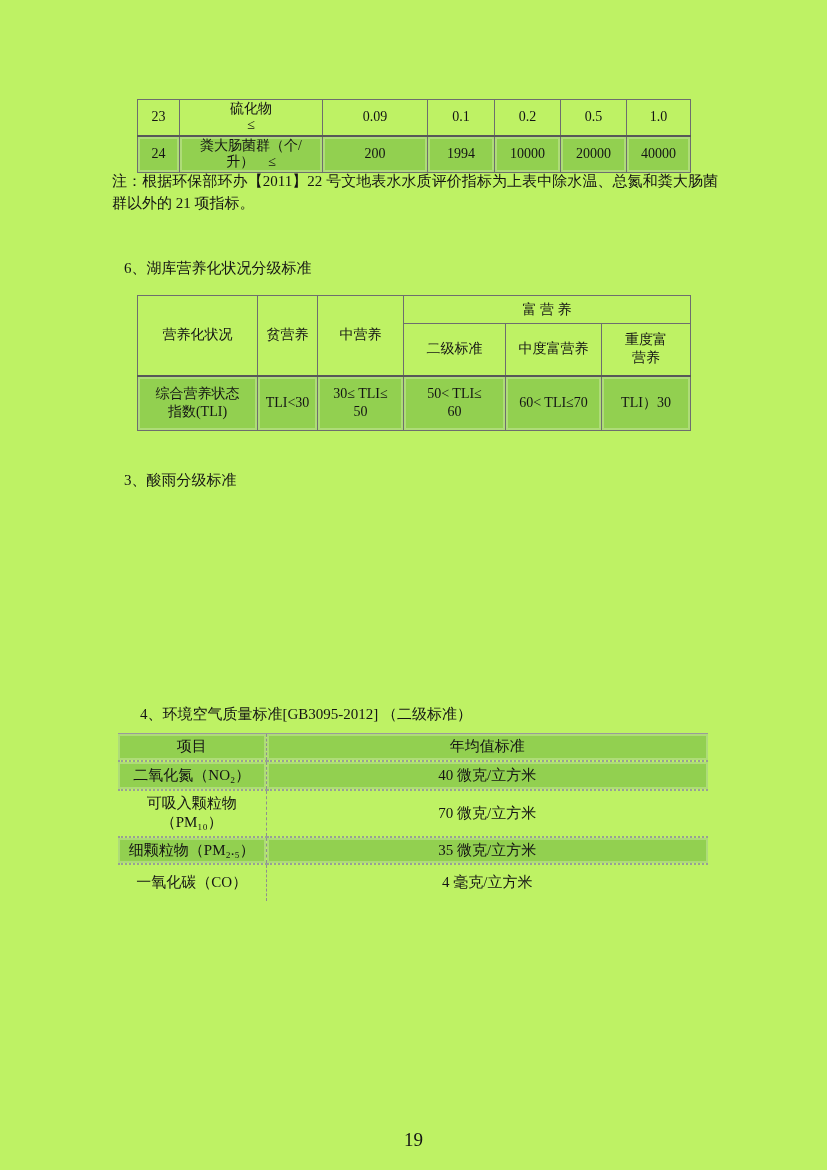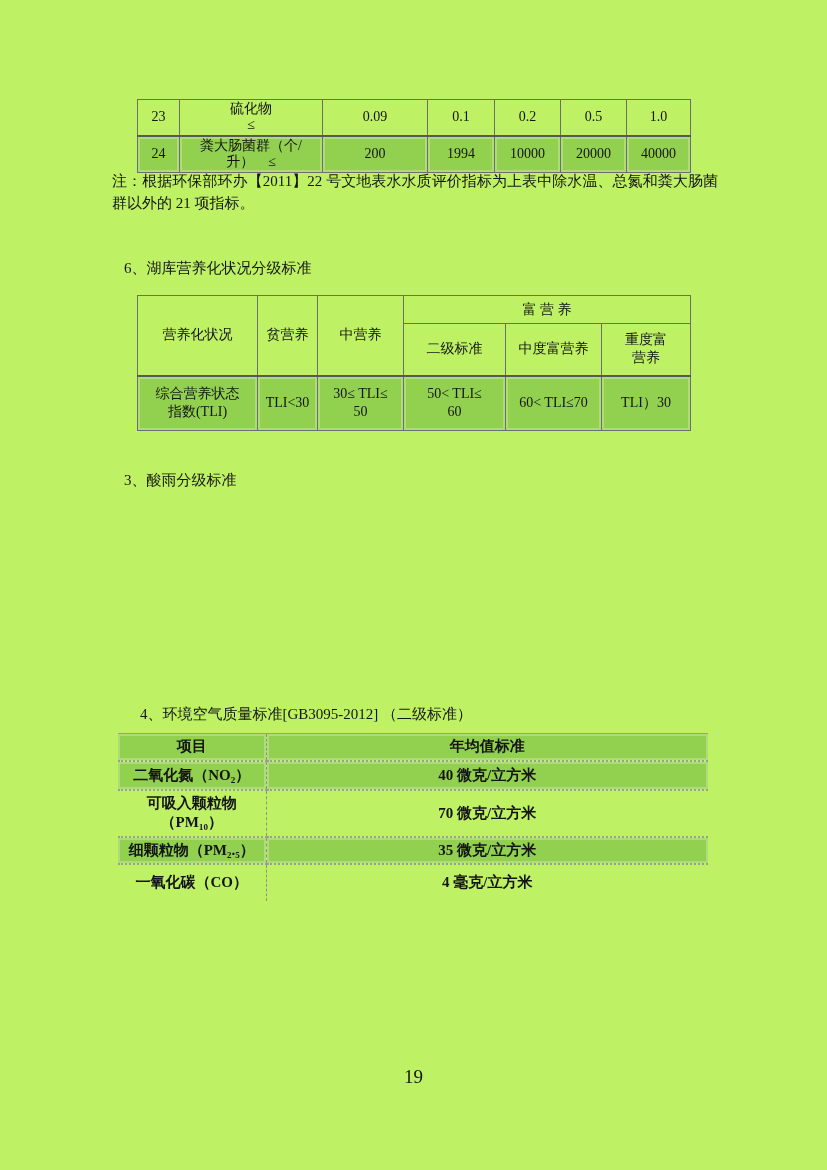--- a/index.html
+++ b/index.html
@@ -45,30 +45,30 @@
   .t3 td{border:none;}
   .t3 td.c1{border-right:1px dashed #8f8f8f;}
   .t3 tr{height:40px;}
   .t3 tr.hdr td{border-top:2px solid #7a7a7a;font-weight:bold;font-size:16px;}
   .t3 tr.mid td{border-top:2px dotted #8f8f8f;}
   .t3 tr.last td{border-top:2px dotted #8f8f8f;border-bottom:2px solid #7a7a7a;}
   .t3 tr.green td{background:#92D050;box-shadow:inset 0 0 0 2px #aedc78;}
 
   
   .t4{left:118px;top:733px;width:590px;font-size:15px;line-height:19px;}
-  .t4 td{border:none;font-weight:bold;}
+  .t4 td{border:none;}
   .t4 td.c1{border-right:1px dashed #8f8f8f;}
   .t4 tr.hdr td{border-top:1px solid #9a9a9a;}
   .t4 tr.sep td{border-top:2px dotted #979f97;}
   .t4 tr.last td{border-bottom:2px solid #79ad42;}
   .t4 tr.green td{background:#92D050;box-shadow:inset 0 0 0 2px #aedc78;}
   .t4 tr.rh{height:27px;}
 
   
-  .pageno{position:absolute;left:0;top:1066px;width:100%;text-align:center;font-size:19px;}
+  .pageno{position:absolute;left:0;top:1129px;width:100%;text-align:center;font-size:19px;}
 </style>
 </head>
 <body>
 
 <div class="page">
 
   <table class="t1">
     <colgroup>
       <col style="width:42px">
         <col style="width:143px">

